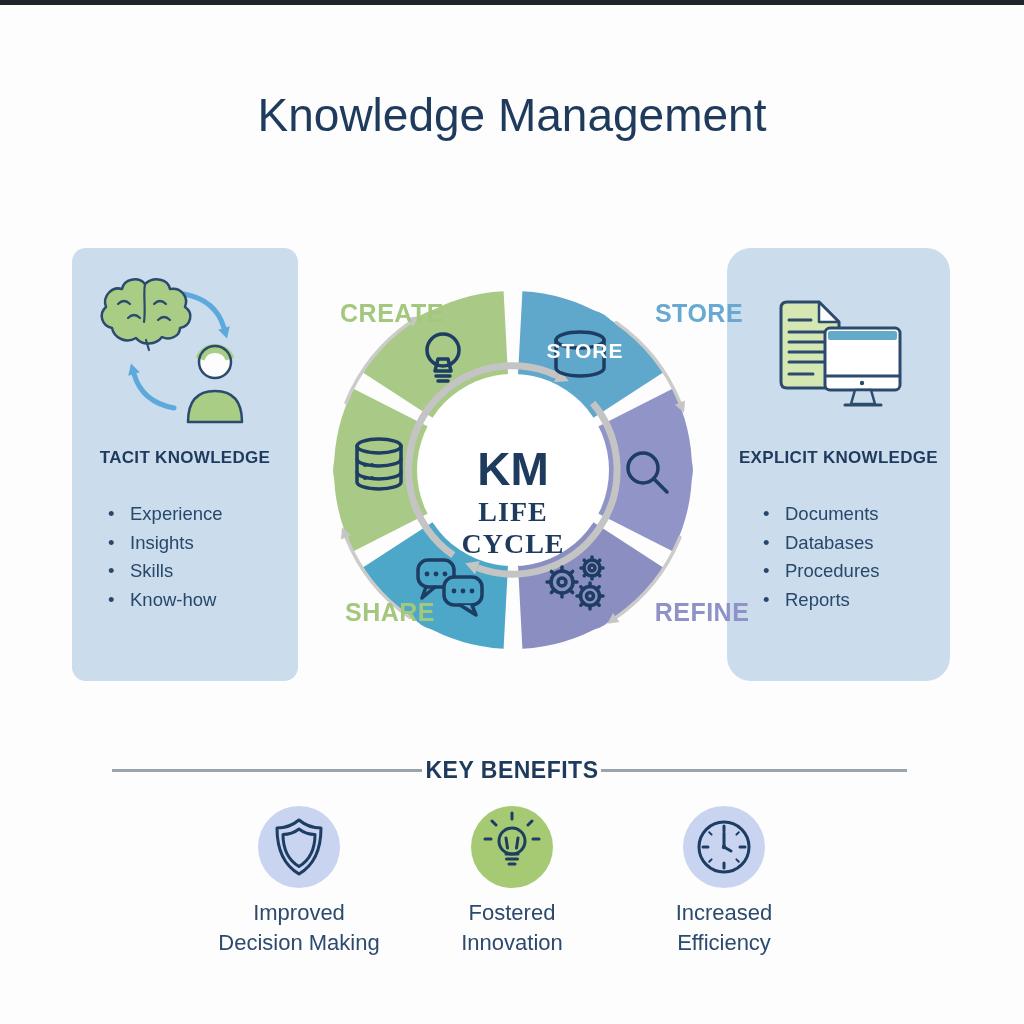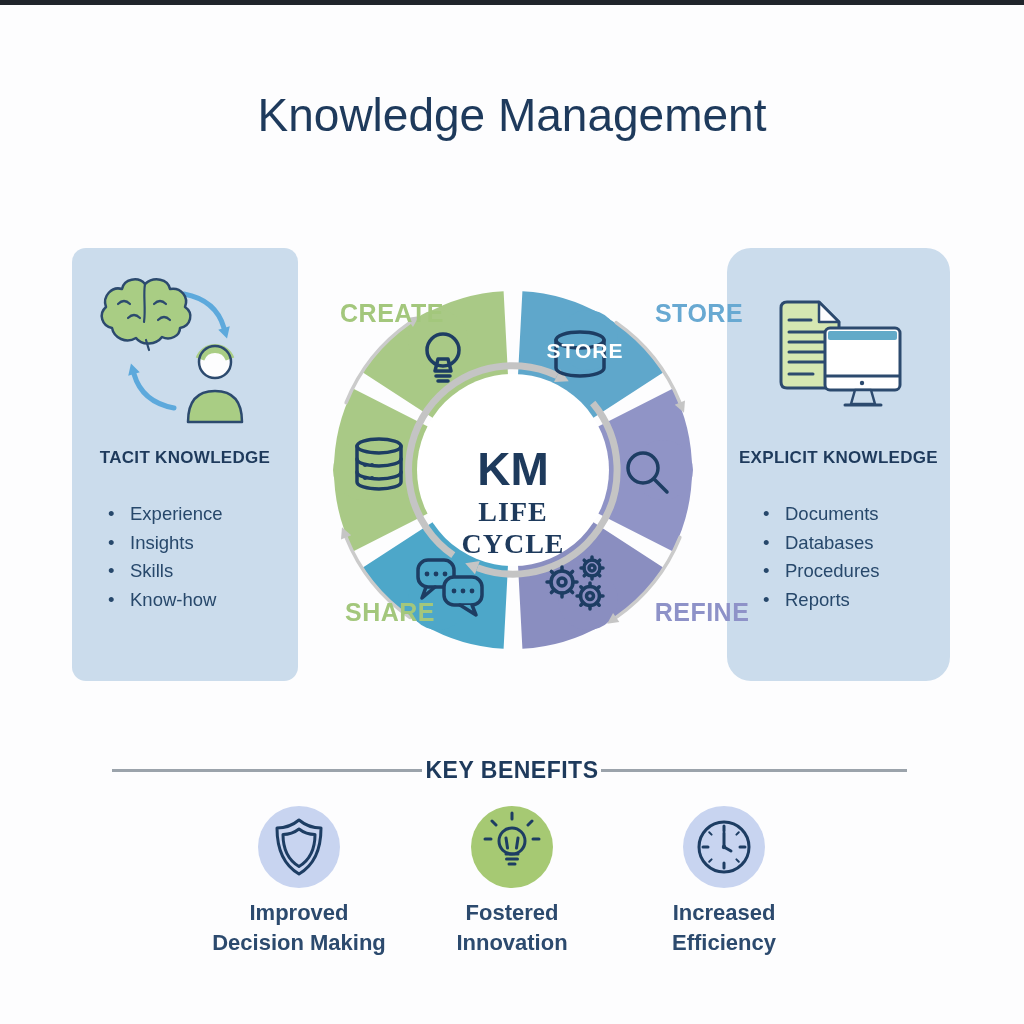--- a/index.html
+++ b/index.html
@@ -50,21 +50,21 @@
   .divider{height:3px;background:#9ba3ab;top:769px;}
   #divider-left{left:112px;width:310px;}
   #divider-right{left:601px;width:306px;}
   #benefits-heading{left:412px;top:757px;width:200px;text-align:center;
     font-size:23px;font-weight:800;color:#1e3a5c;letter-spacing:0.5px;}
   .benefit{width:180px;top:806px;text-align:center;}
   #benefit-0{left:209px;} #benefit-1{left:422px;} #benefit-2{left:634px;}
   .benefit-circle{width:82px;height:82px;border-radius:50%;margin:0 auto;}
   .benefit-circle.blue{background:#c8d4f0;}
   .benefit-circle.green{background:#a6c973;}
-  .benefit-label{margin-top:10px;font-size:22px;line-height:30px;color:#2c4a6e;font-weight:bold;}
+  .benefit-label{margin-top:10px;font-size:22px;line-height:30px;color:#2c4a6e;}
   .b-icon{fill:none;stroke:#1d3d63;stroke-width:3;stroke-linecap:round;stroke-linejoin:round;}
 </style>
 </head>
 <body>
 
 <div id="canvas">
 
   <div id="top-edge" class="abs"></div>
 
   <div id="main-title" class="abs">Knowledge Management</div>

